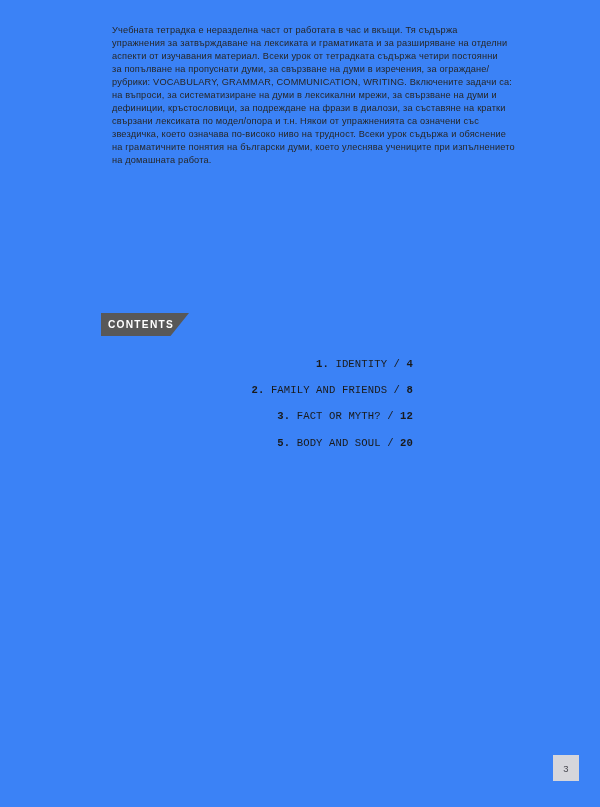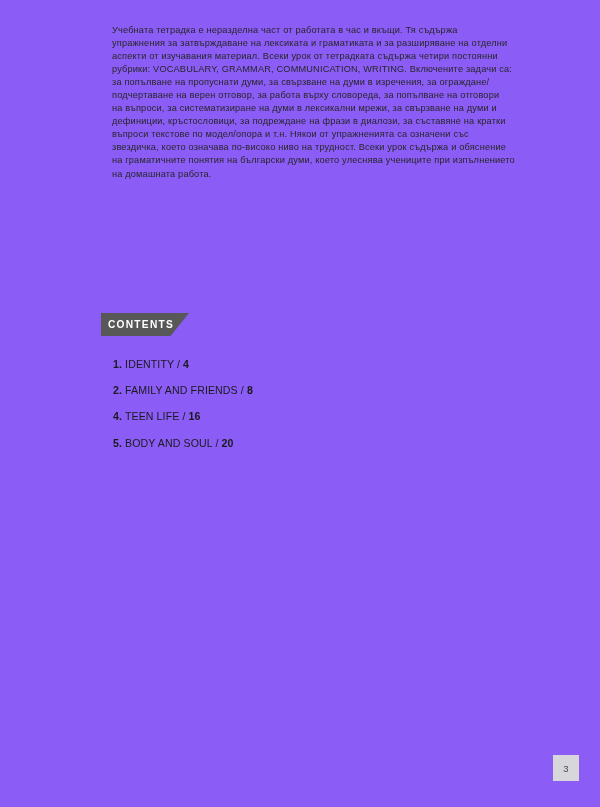--- a/index.html
+++ b/index.html
@@ -13,21 +13,21 @@
     position: relative;
     overflow: hidden;
     font-family: "Liberation Sans", sans-serif;
     color: #1c1c1c;
     -webkit-font-smoothing: antialiased;
   }
 
   .page {
     position: absolute;
     inset: 0;
-    background: #8b5cf6;
+    background: #3b82f6;
   }
 
   
   .intro {
     position: absolute;
     left: 112px;
     top: 24px;
     width: 416px;
   }
   .intro-line {
@@ -73,26 +73,27 @@
   }
 
   
   .contents-list {
     position: absolute;
     left: 113px;
     top: 351px;
     width: 300px;
   }
   .contents-item {
-    font-family: Liberation Sans, sans-serif;
+    font-family: Liberation Mono, monospace;
     font-size: 10.6px;
     line-height: 26.2px;
     color: #1a1a1a;
     letter-spacing: 0.1px;
     white-space: nowrap;
+    text-align: right;
   }
   .contents-item .num {
     font-weight: bold;
   }
   .contents-item .title {
     font-weight: normal;
   }
   .contents-item .sep {
     font-weight: normal;
   }
@@ -120,40 +121,39 @@
 </style>
 </head>
 <body>
 
 <div class="page">
 
   <div class="intro">
       <div class="intro-line">Учебната тетрадка е неразделна част от работата в час и вкъщи. Тя съдържа</div>
       <div class="intro-line">упражнения за затвърждаване на лексиката и граматиката и за разширяване на отделни</div>
       <div class="intro-line">аспекти от изучавания материал. Всеки урок от тетрадката съдържа четири постоянни</div>
+      <div class="intro-line">за попълване на пропуснати думи, за свързване на думи в изречения, за ограждане/</div>
       <div class="intro-line">рубрики: VOCABULARY, GRAMMAR, COMMUNICATION, WRITING. Включените задачи са:</div>
-      <div class="intro-line">за попълване на пропуснати думи, за свързване на думи в изречения, за ограждане/</div>
-      <div class="intro-line">подчертаване на верен отговор, за работа върху словореда, за попълване на отговори</div>
       <div class="intro-line">на въпроси, за систематизиране на думи в лексикални мрежи, за свързване на думи и</div>
       <div class="intro-line">дефиниции, кръстословици, за подреждане на фрази в диалози, за съставяне на кратки</div>
-      <div class="intro-line">въпроси текстове по модел/опора и т.н. Някои от упражненията са означени със</div>
+      <div class="intro-line">свързани лексиката по модел/опора и т.н. Някои от упражненията са означени със</div>
       <div class="intro-line">звездичка, което означава по-високо ниво на трудност. Всеки урок съдържа и обяснение</div>
       <div class="intro-line">на граматичните понятия на български думи, което улеснява учениците при изпълнението</div>
       <div class="intro-line">на домашната работа.</div>
     </div>
 
   <div class="contents-banner">
     <div class="contents-banner-shape" style="background: rgb(88, 88, 88);"></div>
     <div class="contents-banner-label" style="color: rgb(255, 255, 255);">CONTENTS</div>
   </div>
 
   <div class="contents-list">
       <div class="contents-item"><span class="num">1.</span> <span class="title">IDENTITY</span> <span class="sep">/</span> <span class="page-no">4</span></div>
       <div class="contents-item"><span class="num">2.</span> <span class="title">FAMILY AND FRIENDS</span> <span class="sep">/</span> <span class="page-no">8</span></div>
-      <div class="contents-item"><span class="num">4.</span> <span class="title">TEEN LIFE</span> <span class="sep">/</span> <span class="page-no">16</span></div>
+      <div class="contents-item"><span class="num">3.</span> <span class="title">FACT OR MYTH?</span> <span class="sep">/</span> <span class="page-no">12</span></div>
       <div class="contents-item"><span class="num">5.</span> <span class="title">BODY AND SOUL</span> <span class="sep">/</span> <span class="page-no">20</span></div>
     </div>
 
   <div class="page-number-box" style="background: rgb(214, 214, 219);">
     <span style="color: rgb(74, 74, 82);">3</span>
   </div>
 
 </div>
 
 </body></html>

